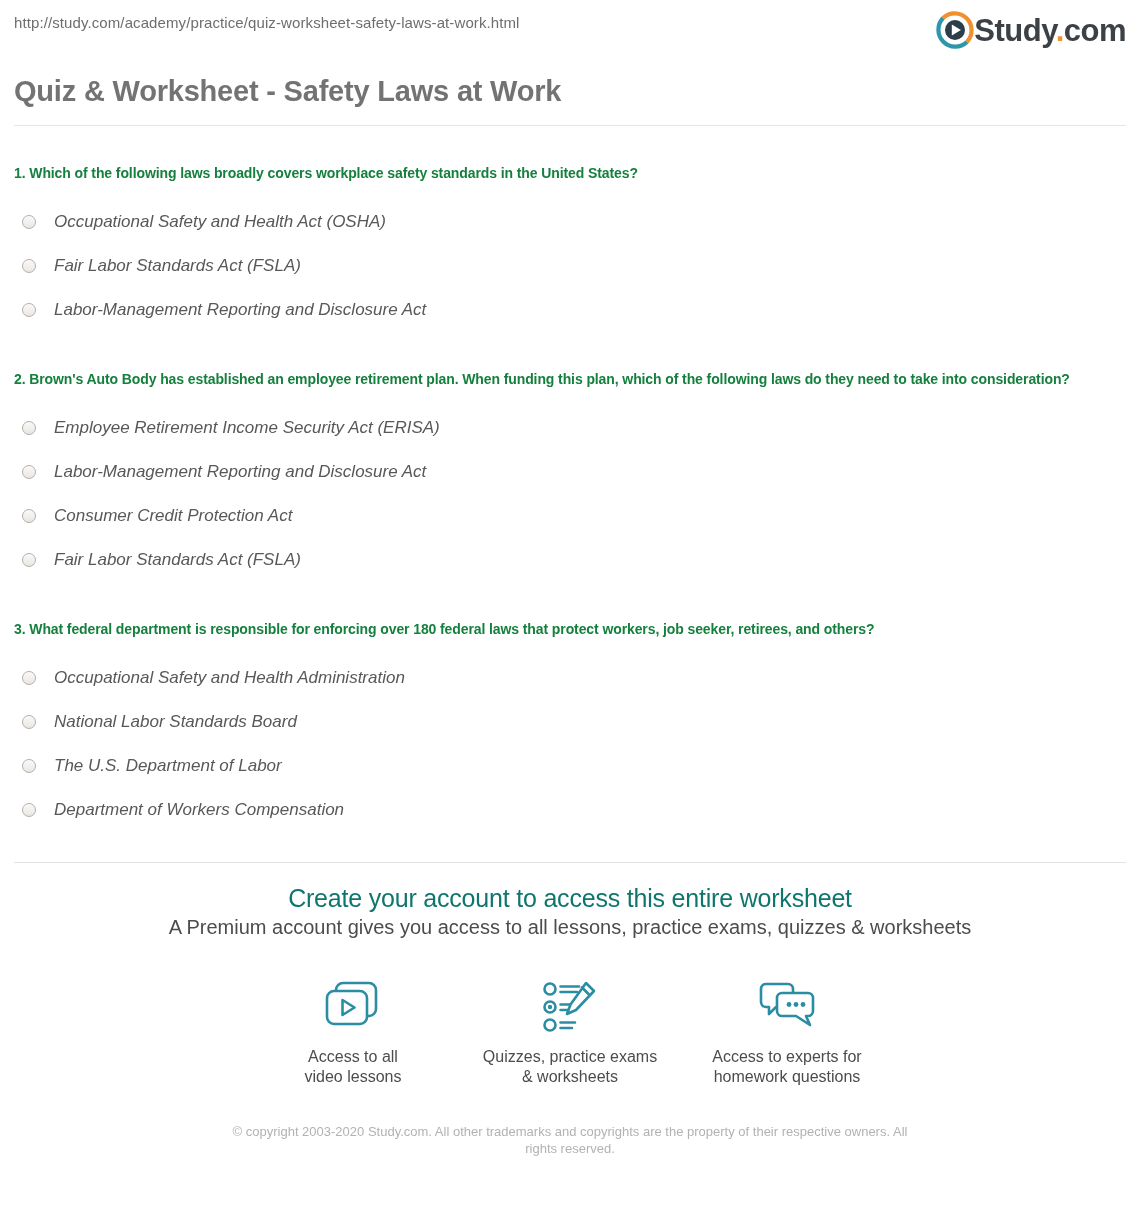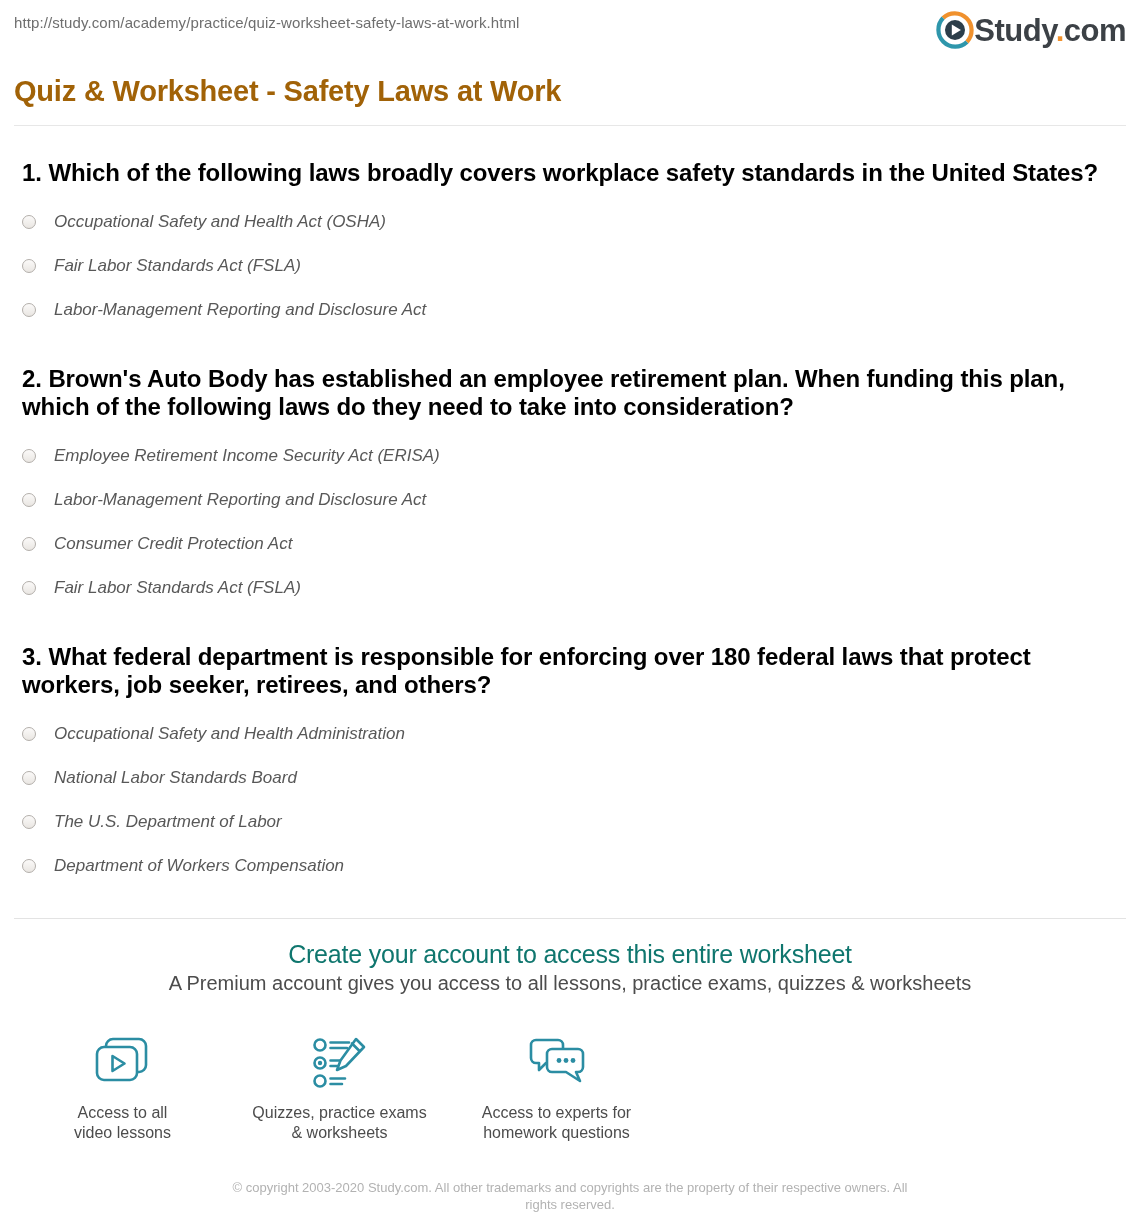--- a/index.html
+++ b/index.html
@@ -34,32 +34,32 @@
     line-height: 1;
   }
   .logo-dot { color: #f0912d; }
 
   
   .page-title {
     margin: 26px 0 0 0;
     padding-bottom: 17px;
     font-size: 29px;
     font-weight: 700;
-    color: #a16207;
+    color: #737373;
     border-bottom: 1px solid #e7e7e7;
     letter-spacing: -0.2px;
   }
 
   
   .question { margin-top: 33px; }
   .q-text {
-    margin: 8px;
-    font-size: 24px;
+    margin: 0;
+    font-size: 14px;
     font-weight: 700;
-    color: #000000;
+    color: #15803d;
     line-height: 28px;
     letter-spacing: -0.1px;
   }
   .options { margin-top: 13px; font-style: italic; }
   .option-row {
     display: flex;
     align-items: center;
     padding: 11px 0;
     cursor: pointer;
   }
@@ -92,20 +92,21 @@
     color: #0f766e;
     letter-spacing: -0.2px;
   }
   .signup-sub {
     margin-top: 3px;
     font-size: 20px;
     color: #4c4c4c;
   }
   .features {
     display: flex;
+    justify-content: center;
     margin-top: 37px;
   }
   .feature { width: 217px; text-align: center; }
   .feature-icon { height: 58px; display: flex; align-items: flex-end; justify-content: center; }
   .feature-label {
     margin-top: 13px;
     font-size: 16px;
     color: #4c4c4c;
     line-height: 20px;
   }

